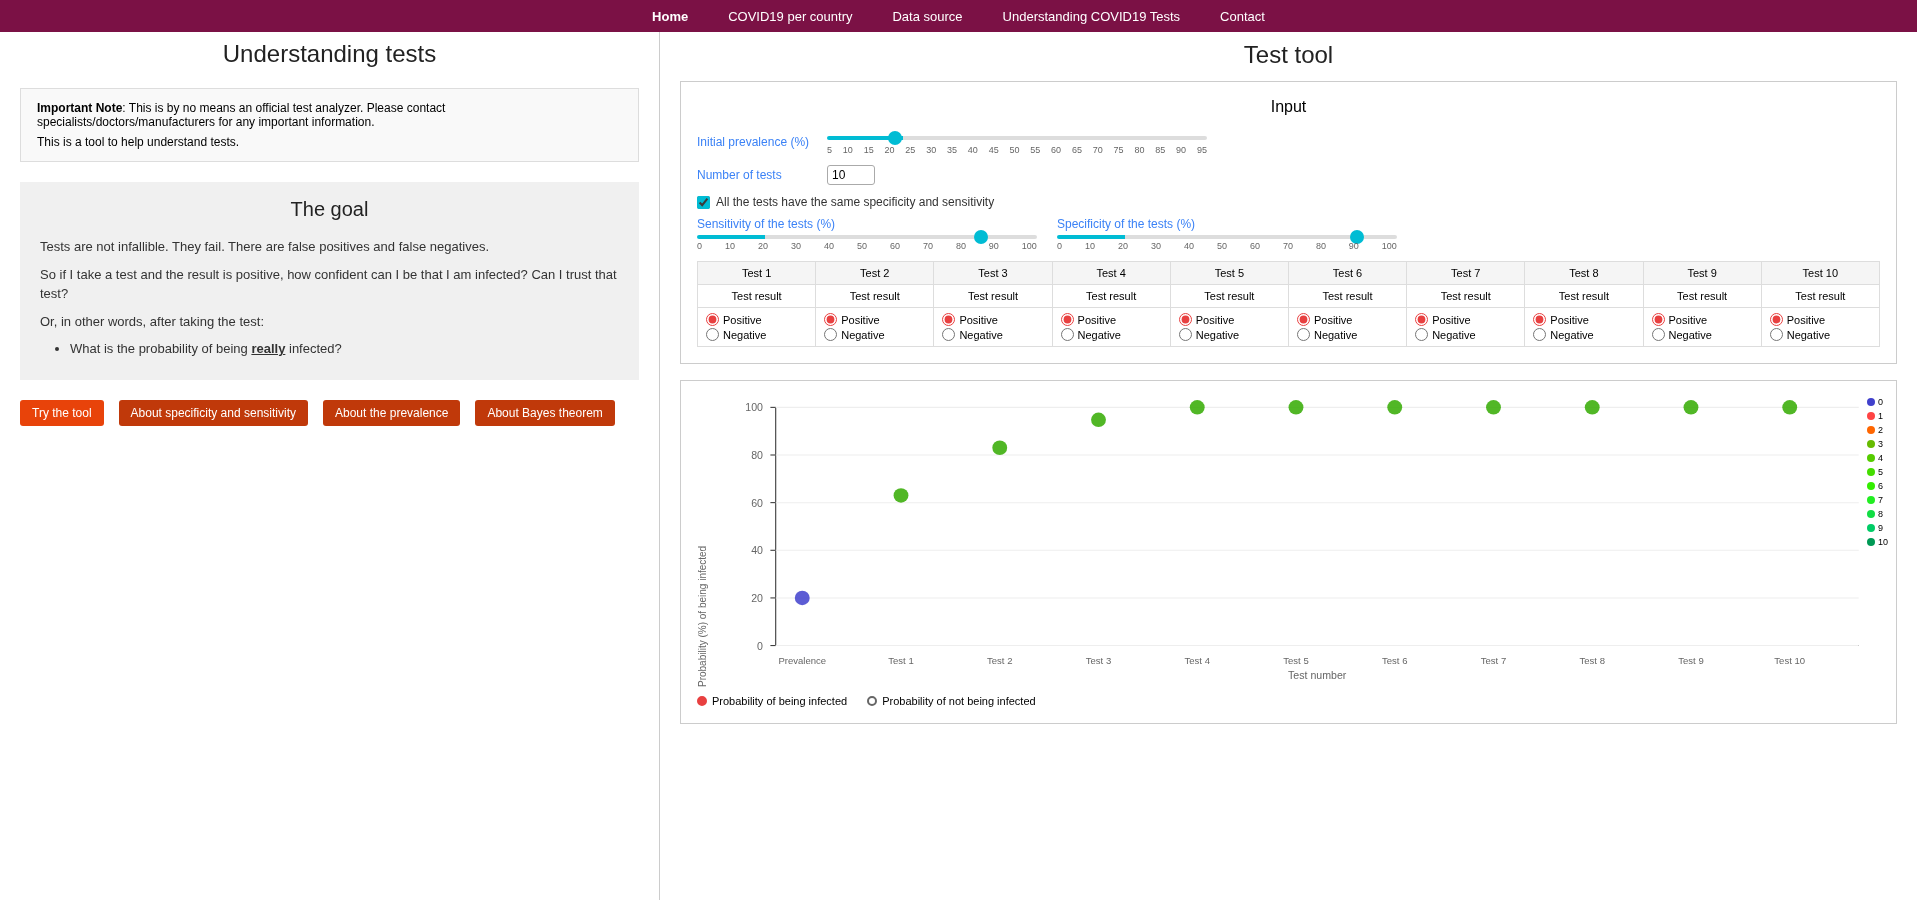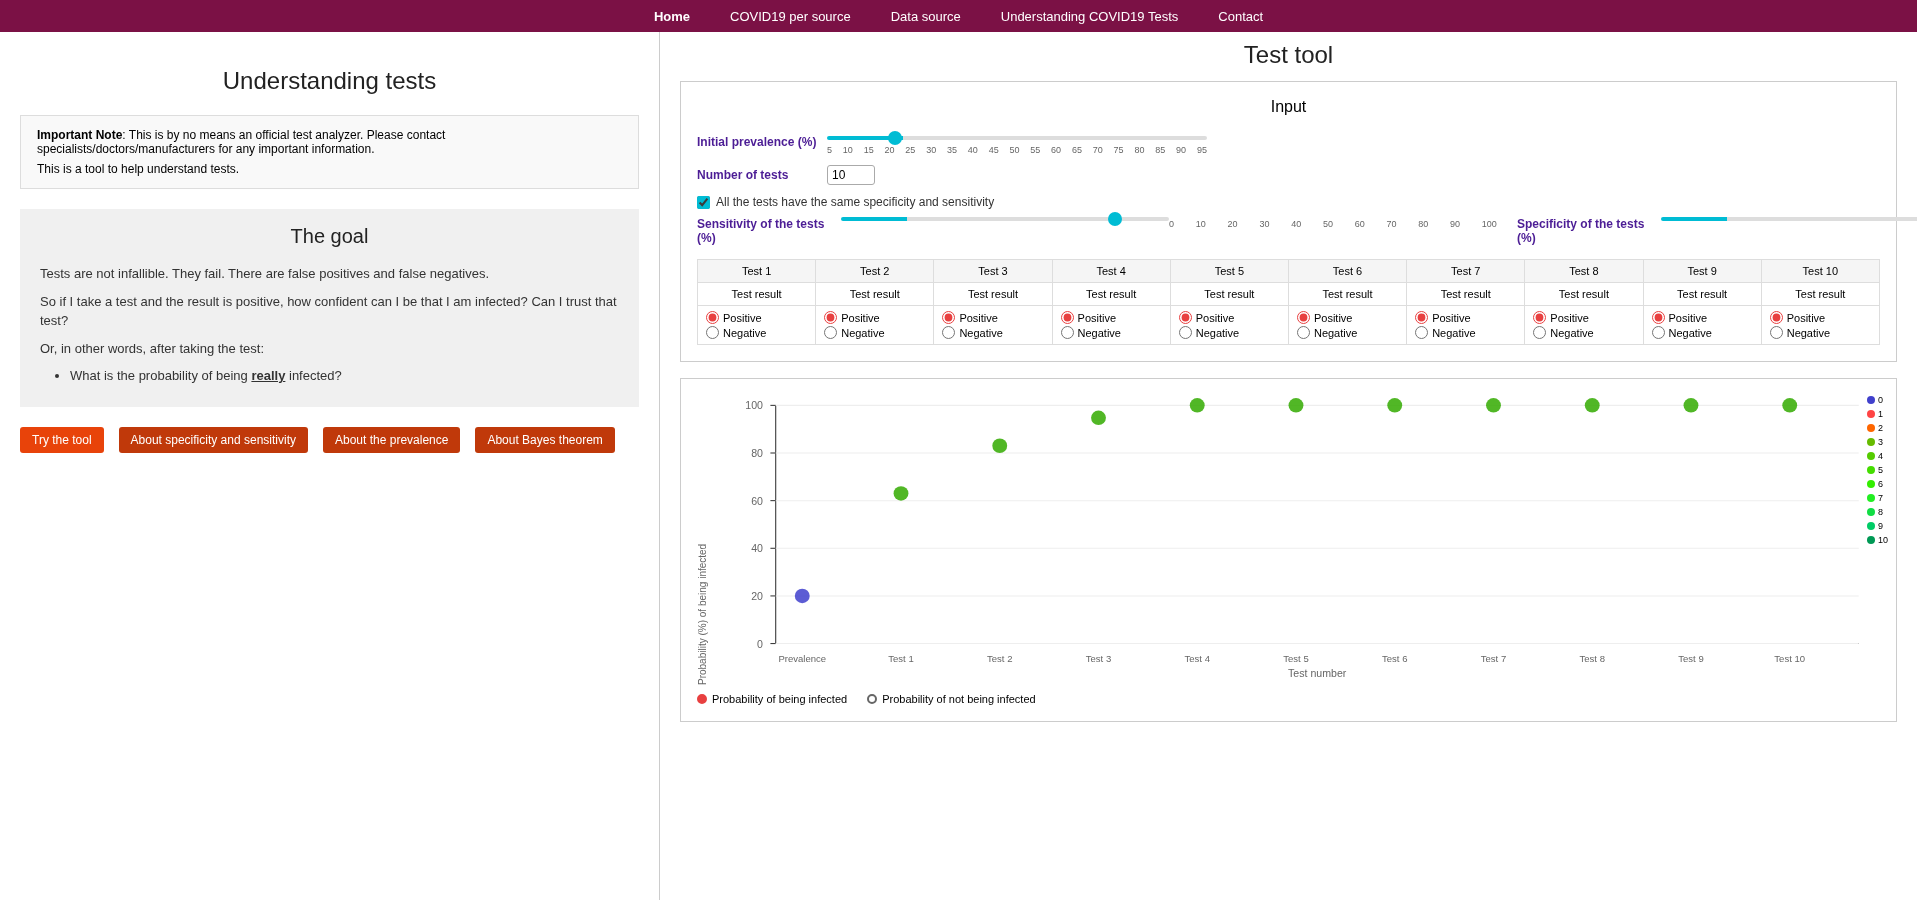--- a/index.html
+++ b/index.html
@@ -26,21 +26,21 @@
     .main-layout {
       display: flex;
       height: calc(900px - 32px);
     }
 
     
     .left-panel {
       width: 660px;
       min-width: 660px;
       background: #fff;
-      padding: 35px 20px 20px 20px;
+      padding: 8px 20px 20px 20px;
       border-right: 1px solid #ccc;
       overflow-y: auto;
     }
     .left-panel h1 {
       text-align: center;
       font-size: 24px;
       font-weight: normal;
       margin-bottom: 20px;
       color: #222;
     }
@@ -112,21 +112,21 @@
       font-weight: normal;
       margin-bottom: 12px;
     }
 
     .control-row {
       display: flex;
       align-items: center;
       gap: 10px;
       margin-bottom: 10px;
     }
-    .control-label { font-size: 12px; color: #4c1d95; min-width: 120px; font-weight: bold; }
+    .control-label { font-size: 12px; color: #3b82f6; min-width: 120px; }
 
     input[type="range"] {
       -webkit-appearance: none;
       appearance: none;
       height: 4px;
       border-radius: 2px;
       background: linear-gradient(to right, #00bcd4 0%, #00bcd4 20%, #ddd 20%, #ddd 100%);
       outline: none;
       cursor: pointer;
     }
@@ -176,21 +176,21 @@
       font-size: 12px;
       color: #333;
     }
     .checkbox-row input[type="checkbox"] { accent-color: #00bcd4; }
 
     .two-col-sliders {
       display: flex;
       gap: 20px;
       margin-bottom: 8px;
     }
-    .slider-block { display: flex; }
+    .slider-block { display: flex; flex-direction: column; }
     .slider-block .control-label { font-size: 12px; margin-bottom: 4px; }
 
     
     .test-table {
       width: 100%;
       border-collapse: collapse;
       margin-top: 10px;
       font-size: 11px;
     }
     .test-table th {
@@ -271,21 +271,21 @@
       height: 10px;
       border-radius: 50%;
       border: 2px solid;
     }
   </style>
 </head>
 <body>
 
 <nav>
   <a class="active">Home</a>
-  <a>COVID19 per source</a>
+  <a>COVID19 per country</a>
   <a>Data source</a>
   <a>Understanding COVID19 Tests</a>
   <a>Contact</a>
 </nav>
 
 <div class="main-layout">
 
   <div class="left-panel">
     <h1>Understanding tests</h1>
 

